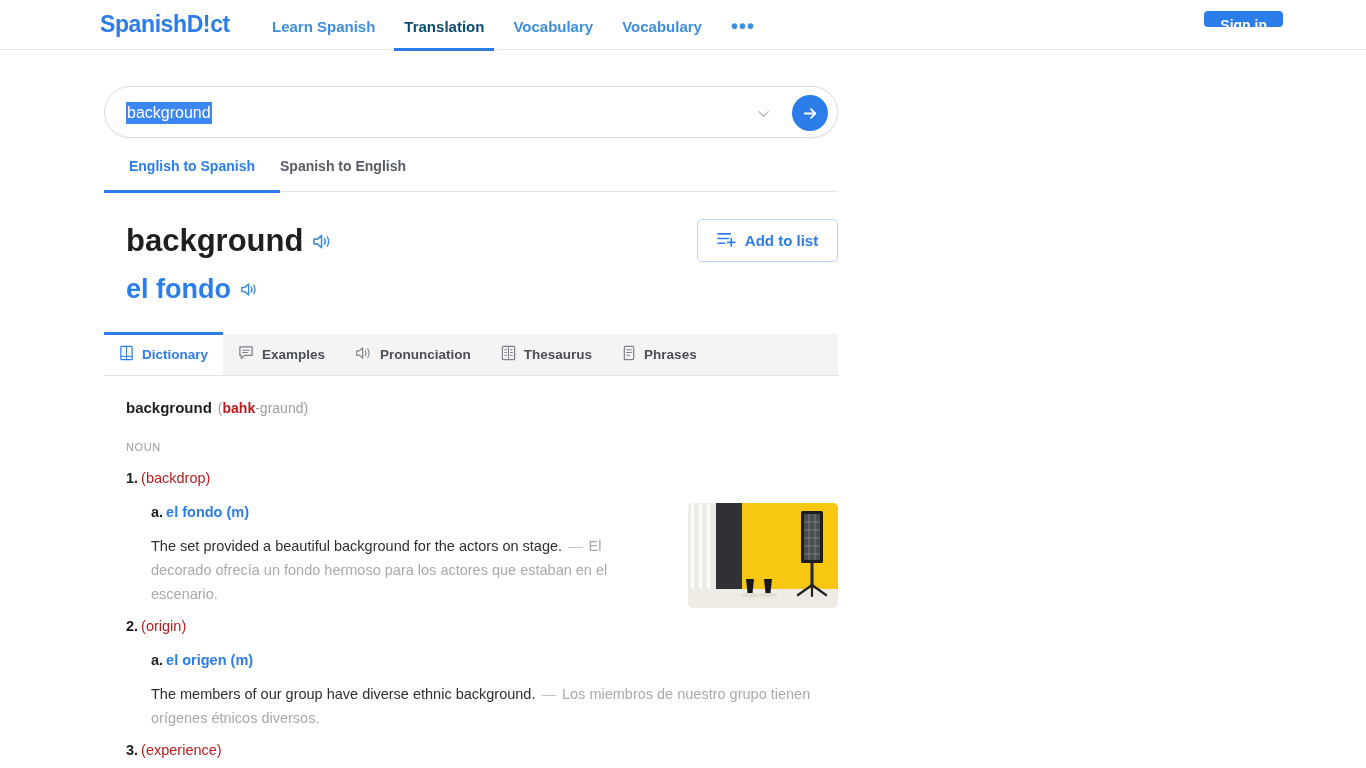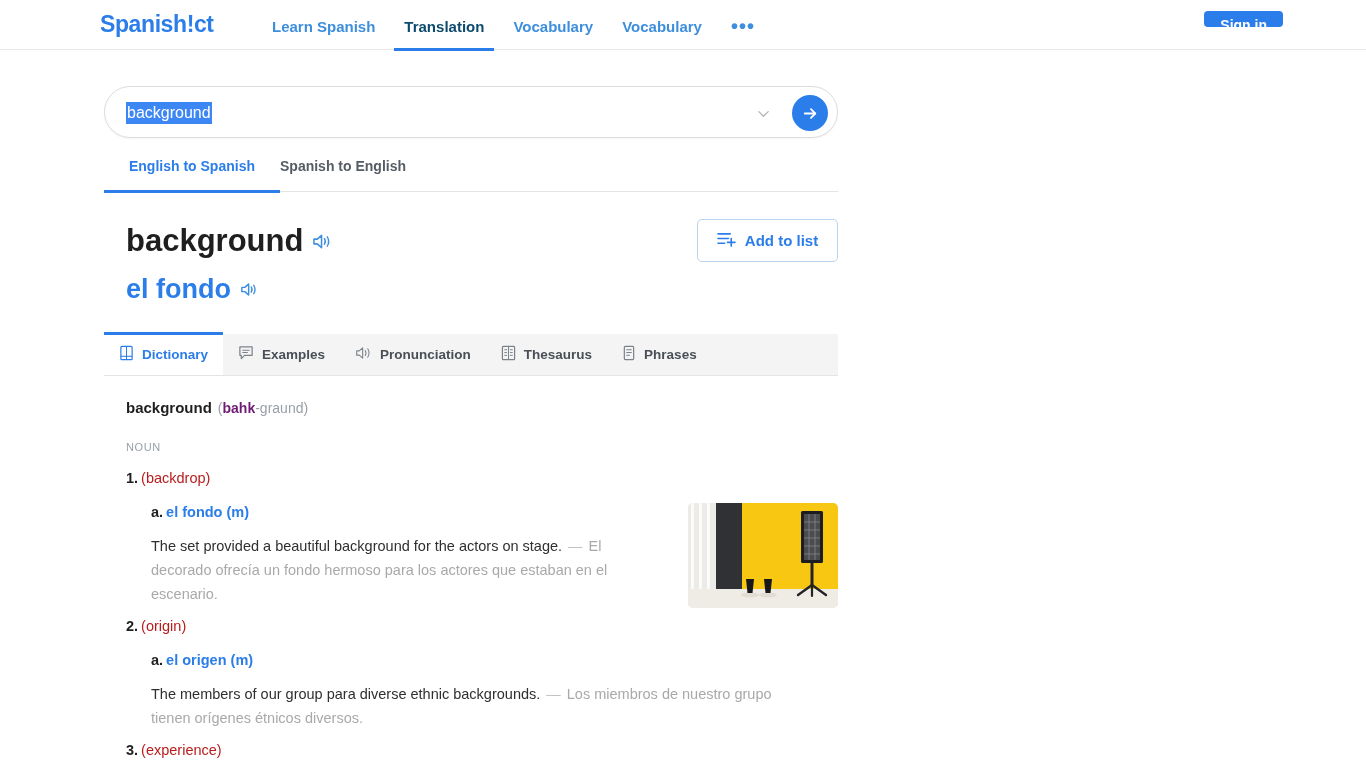--- a/index.html
+++ b/index.html
@@ -272,21 +272,21 @@
     color: #1f1f1f;
     line-height: 20px;
     margin-bottom: 22px;
   }
   .def-head .phon {
     font-weight: normal;
     color: #9aa0a8;
     font-size: 14px;
     margin-left: 6px;
   }
-  .def-head .phon b { color: #701a75; font-weight: bold; margin-top: 48px; }
+  .def-head .phon b { color: #b91c1c; font-weight: bold; margin-top: 48px; }
 
   .pos {
     font-size: 11px;
     color: #9aa0a8;
     letter-spacing: 0.6px;
     margin-bottom: 14px;
     line-height: 14px;
   }
   .sense { margin-bottom: 0; }
   .sense-head {
@@ -326,21 +326,21 @@
     height: 105px;
     border-radius: 5px;
     overflow: hidden;
     cursor: pointer;
   }
 </style>
 </head>
 <body>
 
 <div class="header">
-  <div class="logo">Spanish!ct</div>
+  <div class="logo">SpanishD!ct</div>
 
   <div class="nav">
     <div class="nav-item">
         <span>Learn Spanish</span>
       </div>
     <div class="nav-item active">
         <span>Translation</span>
       </div>
     <div class="nav-item">
         <span>Vocabulary</span>
@@ -492,21 +492,21 @@
   </div>
 
   <div class="sense">
     <div class="sense-head">
       <span class="sense-num">2.</span><span class="sense-gloss">(origin)</span>
     </div>
     <div class="subsense">
       <span class="sub-letter">a.</span><span class="sub-trans">el origen (m)</span>
     </div>
     <div class="example wide">
-      <span>The members of our group para diverse ethnic backgrounds.</span><span class="dash">—</span><span class="es">Los miembros de nuestro grupo tienen orígenes étnicos diversos.</span>
+      <span>The members of our group have diverse ethnic background.</span><span class="dash">—</span><span class="es">Los miembros de nuestro grupo tienen orígenes étnicos diversos.</span>
     </div>
   </div>
 
   <div class="sense">
     <div class="sense-head">
       <span class="sense-num">3.</span><span class="sense-gloss">(experience)</span>
     </div>
   </div>
 </div>
 

